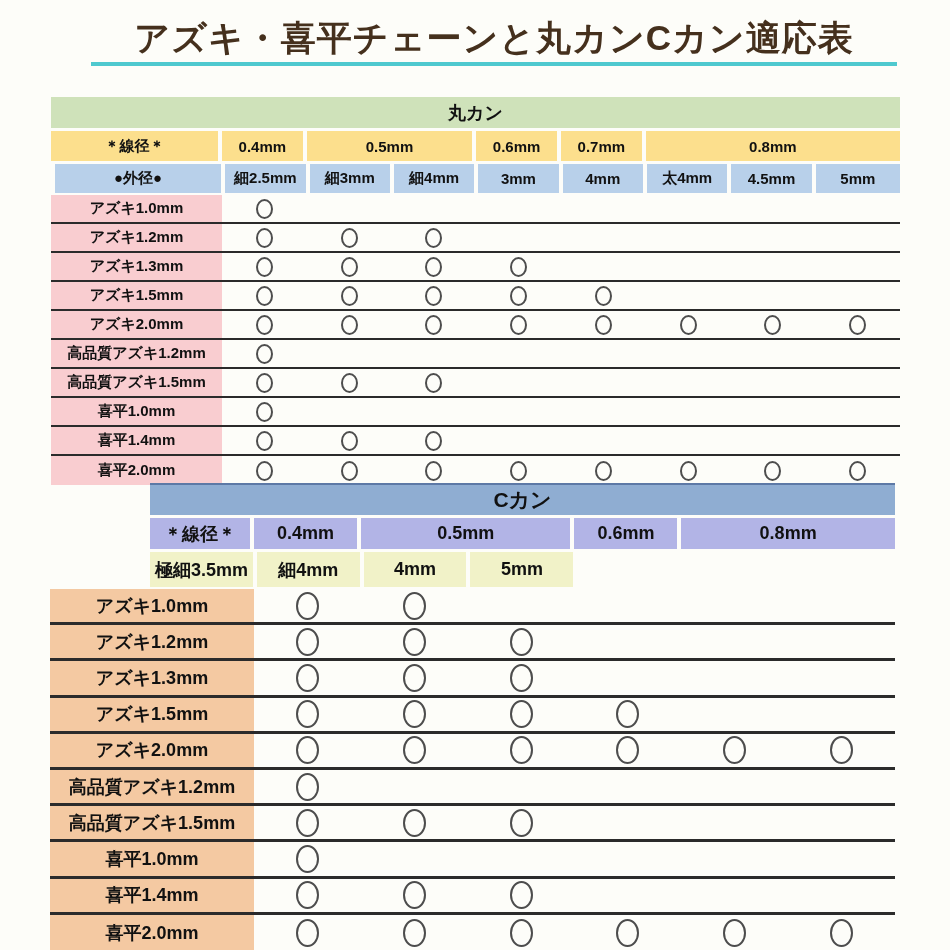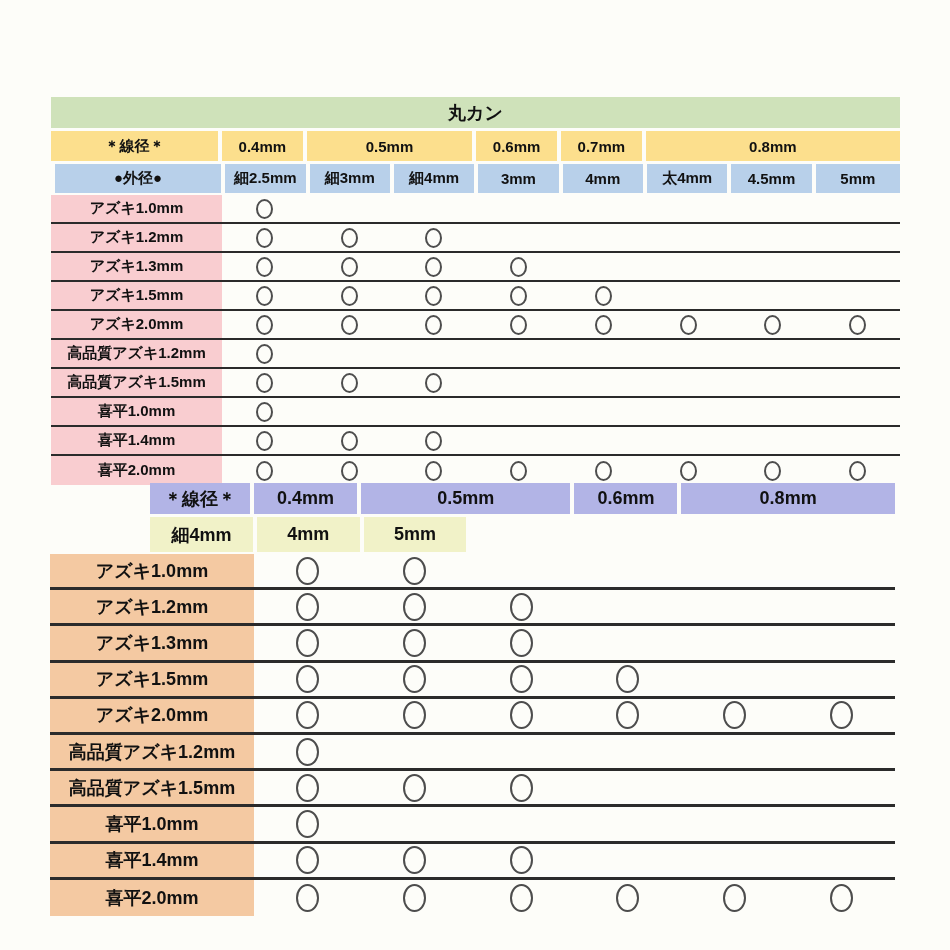--- a/index.html
+++ b/index.html
@@ -33,20 +33,24 @@
   .mark{
     display:inline-block;border-style:solid;border-color:#4d4d4d;
     border-radius:50%;background:transparent;
   }
 </style>
 </head>
 <body style="background: rgb(253, 253, 249);">
 
 <div class="canvas">
 
+  <div class="title-block">
+    <h1 style="color: rgb(69, 48, 29);">アズキ・喜平チェーンと丸カンCカン適応表</h1>
+    <div class="title-underline" style="background: rgb(79, 201, 207);"></div>
+  </div>
 
   <section class="ctable" id="table-marukan" style="left: 51px; top: 97px; width: 849px;">
       <div class="title-bar" style="margin-left: 0px; width: 849px; height: 31px; background: rgb(207, 226, 186); font-size: 18px; margin-bottom: 3px;">丸カン</div>
       <div class="trow" style="margin-left: 0px; height: 30px; margin-bottom: 3px;">
         <div class="cell gapR" style="width: 171px; background: rgb(252, 223, 141); font-size: 15px;">＊線径＊</div>
         <div class="cell gapR" style="width: 84.75px; background: rgb(252, 223, 141); font-size: 15px;">0.4mm</div>
         <div class="cell gapR" style="width: 169.5px; background: rgb(252, 223, 141); font-size: 15px;">0.5mm</div>
         <div class="cell gapR" style="width: 84.75px; background: rgb(252, 223, 141); font-size: 15px;">0.6mm</div>
         <div class="cell gapR" style="width: 84.75px; background: rgb(252, 223, 141); font-size: 15px;">0.7mm</div>
         <div class="cell" style="width: 254.25px; background: rgb(252, 223, 141); font-size: 15px;">0.8mm</div>
@@ -241,28 +245,30 @@
         </div>
         <div class="cell" style="width: 84.75px; background: transparent;">
           <span class="mark" title="○" style="width: 13px; height: 16px; border-width: 2px;"></span>
         </div>
         <div class="cell" style="width: 84.75px; background: transparent;">
           <span class="mark" title="○" style="width: 13px; height: 16px; border-width: 2px;"></span>
         </div>
       </div>
     </section>
   <section class="ctable" id="table-ckan" style="left: 50px; top: 483px; width: 845px;">
+      <div class="title-bar" style="margin-left: 100px; width: 745px; height: 32px; background: rgb(143, 173, 210); font-size: 21px; margin-bottom: 3px; border-top: 2px solid rgb(93, 121, 166);">Cカン</div>
       <div class="trow" style="margin-left: 100px; height: 31px; margin-bottom: 3px;">
         <div class="cell gapR" style="width: 104px; background: rgb(178, 180, 230); font-size: 18px;">＊線径＊</div>
         <div class="cell gapR" style="width: 106.833px; background: rgb(178, 180, 230); font-size: 18px;">0.4mm</div>
         <div class="cell gapR" style="width: 213.667px; background: rgb(178, 180, 230); font-size: 18px;">0.5mm</div>
         <div class="cell gapR" style="width: 106.833px; background: rgb(178, 180, 230); font-size: 18px;">0.6mm</div>
         <div class="cell" style="width: 213.667px; background: rgb(178, 180, 230); font-size: 18px;">0.8mm</div>
       </div>
       <div class="trow" style="margin-left: 100px; height: 35px; margin-bottom: 2px;">
+        <div class="cell gapR" style="width: 106.833px; background: rgb(241, 242, 200); font-size: 18px;">極細3.5mm</div>
         <div class="cell gapR" style="width: 106.833px; background: rgb(241, 242, 200); font-size: 18px;">細4mm</div>
         <div class="cell gapR" style="width: 106.833px; background: rgb(241, 242, 200); font-size: 18px;">4mm</div>
         <div class="cell gapR" style="width: 106.833px; background: rgb(241, 242, 200); font-size: 18px;">5mm</div>
       </div>
       <div class="trow" style="height: 36.2px; border-bottom: 3px solid rgb(43, 43, 43);">
         <div class="cell" style="width: 204px; background: rgb(244, 201, 162); font-size: 18px;">アズキ1.0mm</div>
         <div class="cell" style="width: 106.833px; background: transparent;">
           <span class="mark" title="○" style="width: 19px; height: 24px; border-width: 2px;"></span>
         </div>
         <div class="cell" style="width: 106.833px; background: transparent;">

